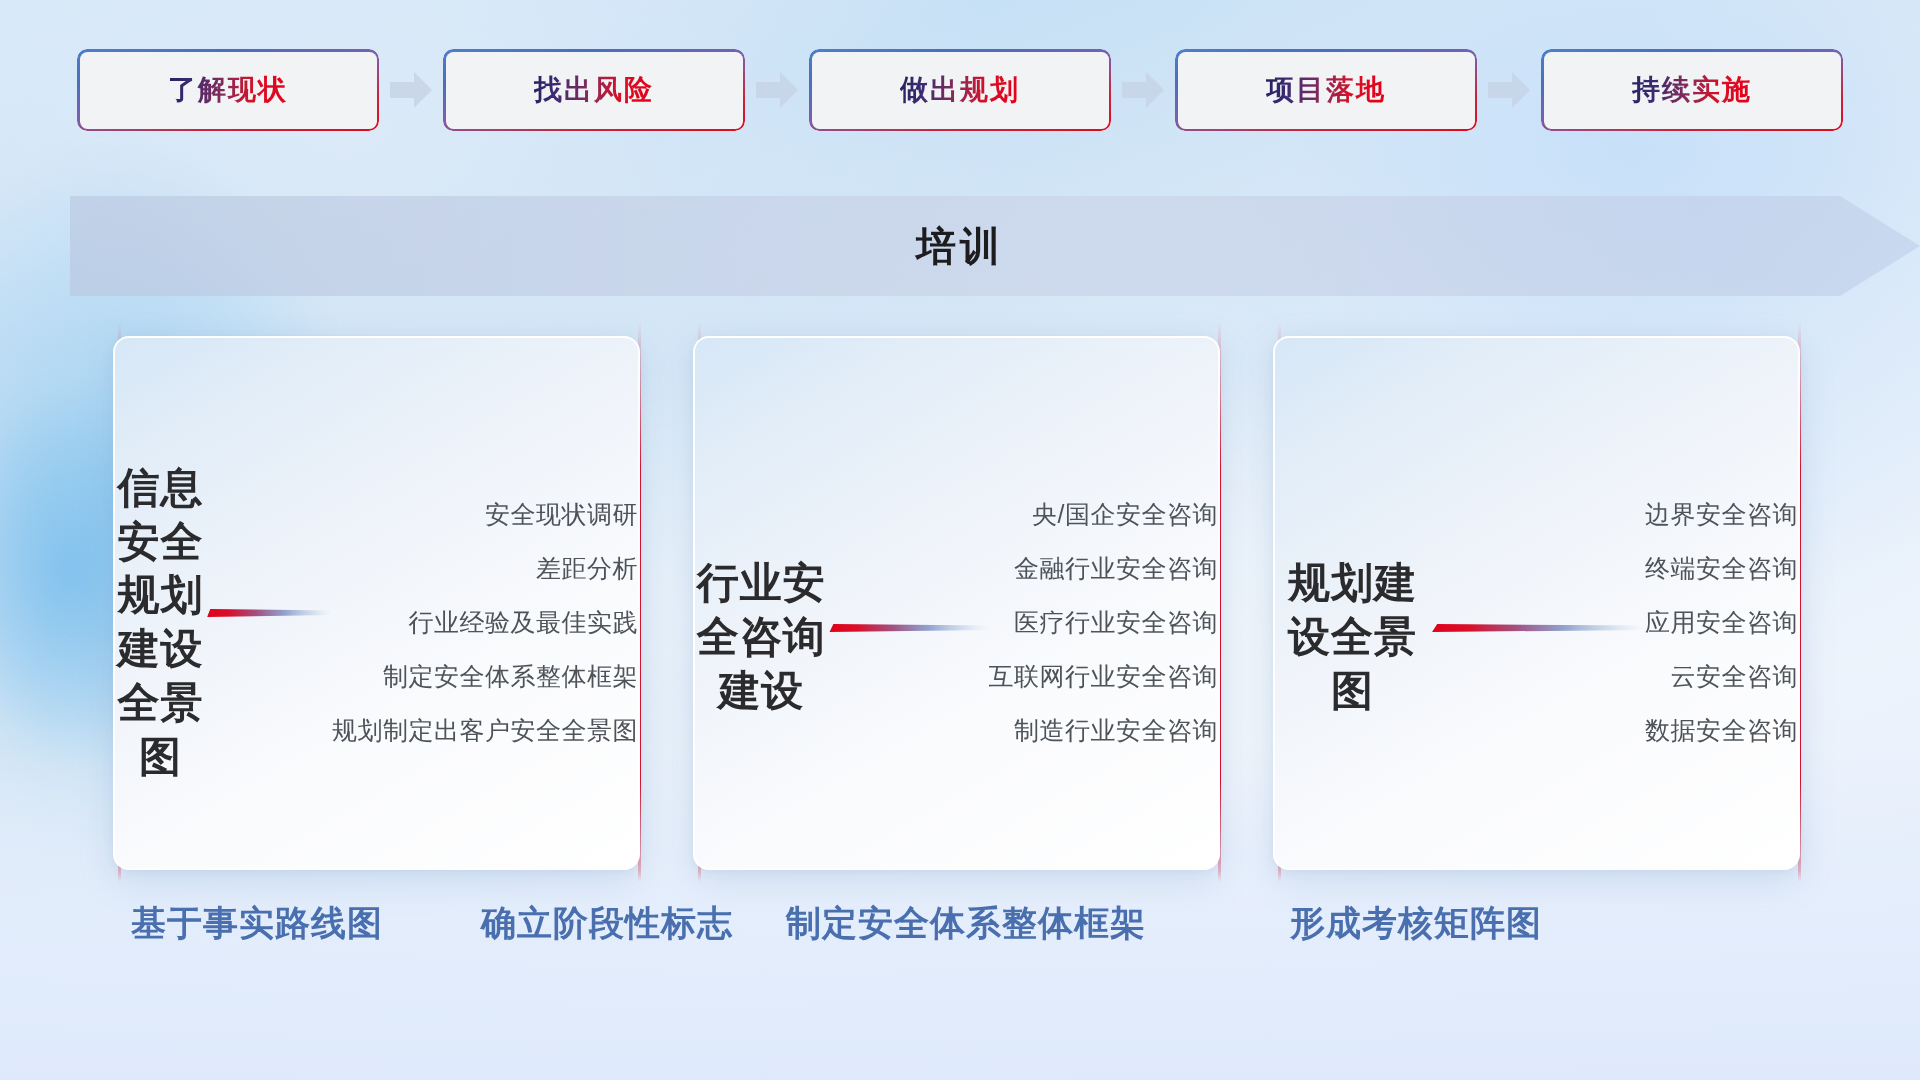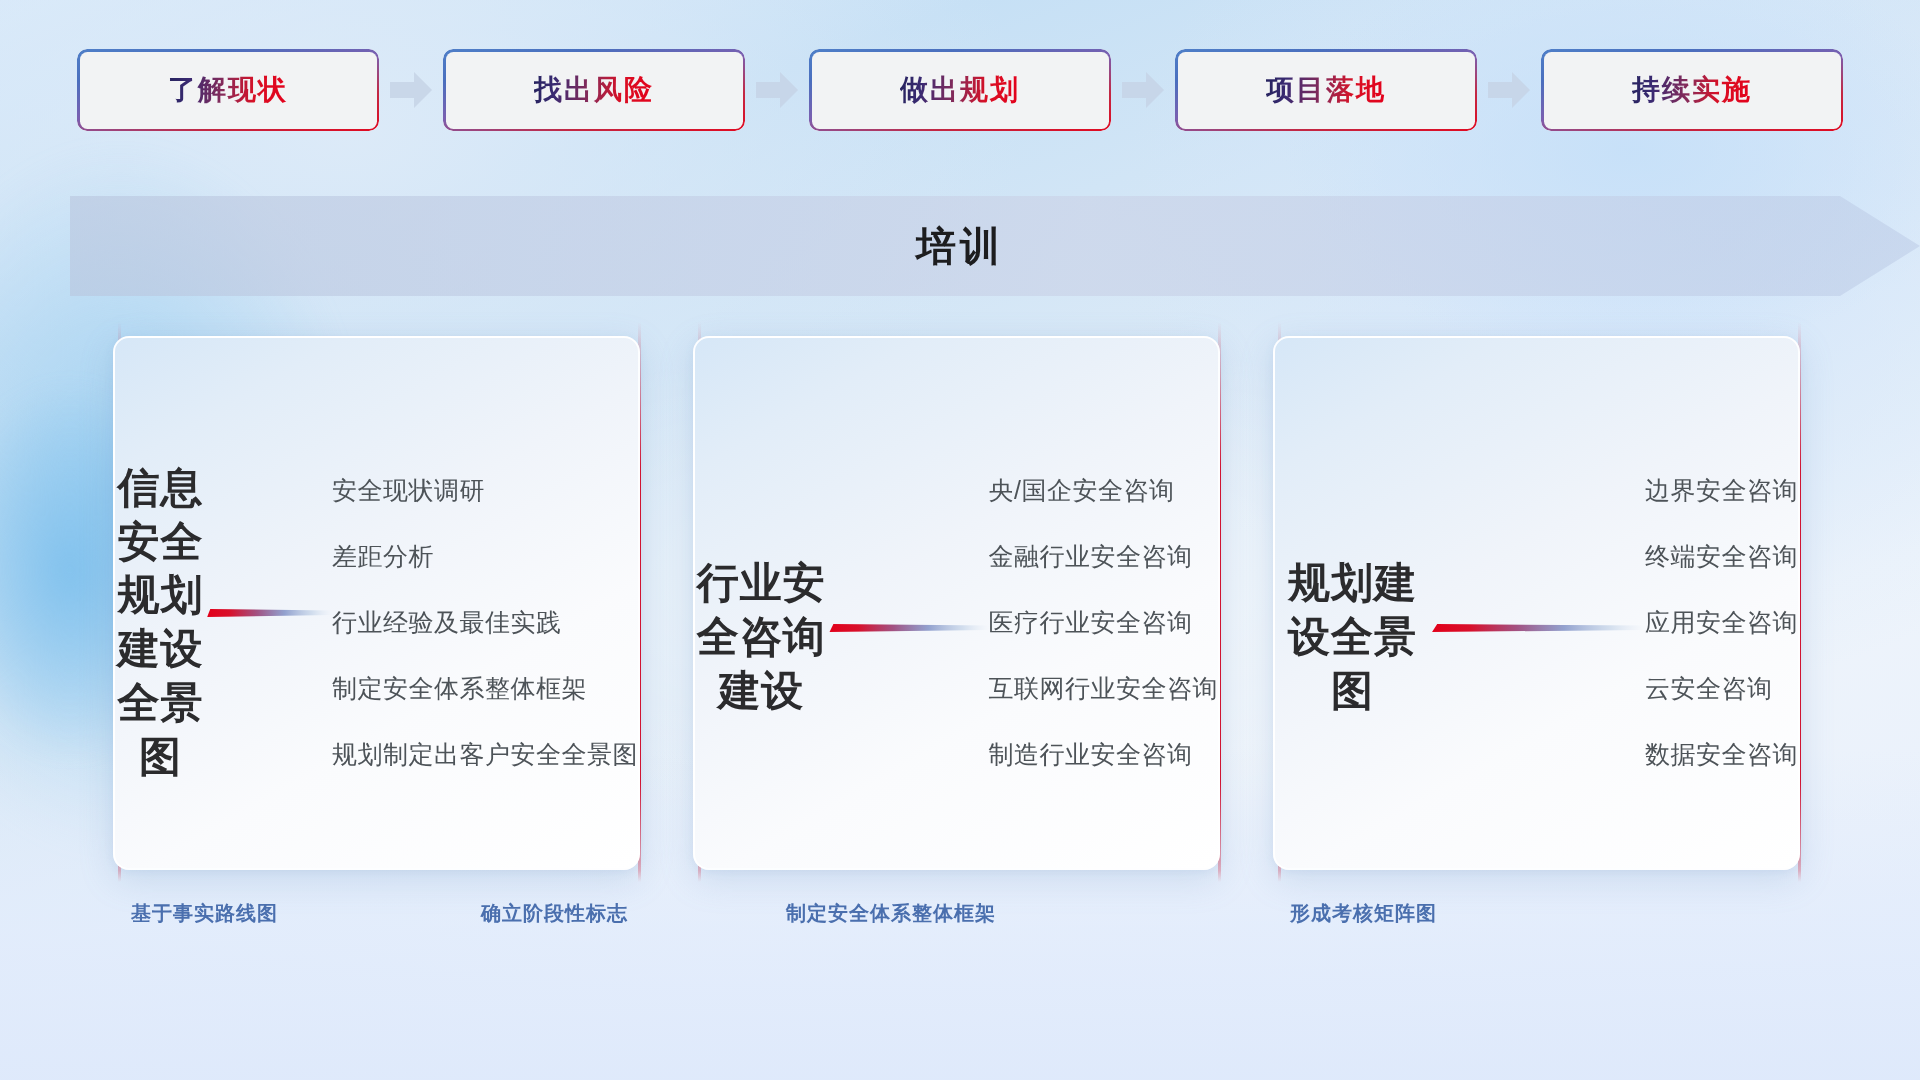--- a/index.html
+++ b/index.html
@@ -120,37 +120,37 @@
     font-size:42px; font-weight:700; color:#2b2b2d;
     text-align:center; line-height:1.28; letter-spacing:1px;
     white-space:pre-line;
   }
   .card-divider{
     width:418px; height:16px; margin-top:22px; position:relative;
   }
   .card-divider svg{ display:block; width:100%; height:100%; }
   .card-list{
     margin-top:38px; list-style:none;
-    display:flex; flex-direction:column; align-items:flex-start; gap:16px;
+    display:flex; flex-direction:column; align-items:flex-end; gap:4px;
   }
   .card-list li{
     font-size:25px; color:#4d5358; line-height:50px;
     white-space:nowrap; letter-spacing:.5px;
   }
   .card-1 .card-title{ margin-top:38px; }
   .card-2 .card-title, .card-3 .card-title{ margin-top:68px; }
   .card-2 .card-divider, .card-3 .card-divider{ margin-top:52px; }
 
   
   #bottom{
     position:absolute; left:0; top:900px; width:1920px; height:90px; z-index:4;
   }
   .bl{
     position:absolute; top:0;
-    font-size:20px; font-weight:700; color:#4a6fae; letter-spacing:1px;
+    font-size:35px; font-weight:700; color:#4a6fae; letter-spacing:1px;
     white-space:nowrap;
   }
 </style>
 </head>
 <body>
 
 <div id="bg">
   <div class="bg-base"></div>
   <div class="bg-topright"></div>
   <div class="bg-left-glow"></div>

